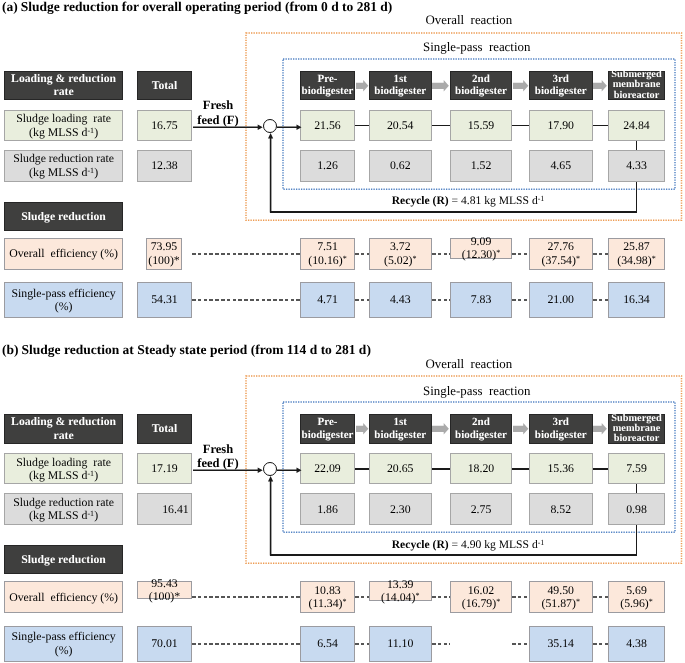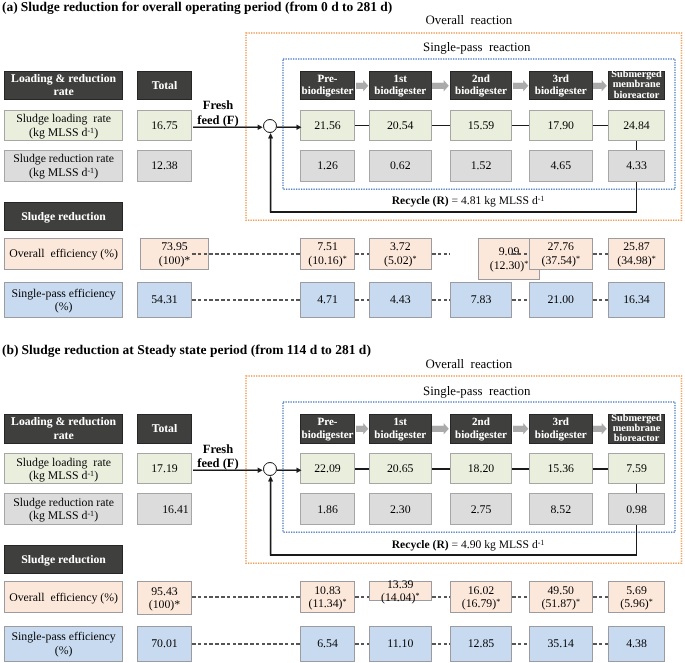--- a/index.html
+++ b/index.html
@@ -86,24 +86,24 @@
       <div class="bx green" style="left: 529px; top: 110.1px; width: 63.5px; height: 31px;"><div style="width: 100%;"><div style="white-space: pre;">17.90</div></div></div>
       <div class="bx green" style="left: 608px; top: 110.1px; width: 57px; height: 31px;"><div style="width: 100%;"><div style="white-space: pre;">24.84</div></div></div>
       <div class="bx grey" style="left: 4.1px; top: 150.1px; width: 119px; height: 31.6px;"><div style="width: 100%;"><div style="white-space: pre;">Sludge reduction rate</div><div style="white-space: pre;">(kg MLSS d<sup>-1</sup>)</div></div></div>
       <div class="bx grey" style="left: 137.3px; top: 150.1px; width: 54.3px; height: 31.6px;"><div style="width: 100%;"><div style="white-space: pre;">12.38</div></div></div>
       <div class="bx grey" style="left: 300px; top: 150.1px; width: 55px; height: 31.6px;"><div style="width: 100%;"><div style="white-space: pre;">1.26</div></div></div>
       <div class="bx grey" style="left: 369px; top: 150.1px; width: 62.5px; height: 31.6px;"><div style="width: 100%;"><div style="white-space: pre;">0.62</div></div></div>
       <div class="bx grey" style="left: 450px; top: 150.1px; width: 62px; height: 31.6px;"><div style="width: 100%;"><div style="white-space: pre;">1.52</div></div></div>
       <div class="bx grey" style="left: 529px; top: 150.1px; width: 63.5px; height: 31.6px;"><div style="width: 100%;"><div style="white-space: pre;">4.65</div></div></div>
       <div class="bx grey" style="left: 608px; top: 150.1px; width: 57px; height: 31.6px;"><div style="width: 100%;"><div style="white-space: pre;">4.33</div></div></div>
       <div class="bx peach" style="left: 4.1px; top: 237.8px; width: 119px; height: 32.2px;"><div style="width: 100%;"><div style="white-space: pre;">Overall  efficiency (%)</div></div></div>
-      <div class="bx peach" style="left: 140px; top: 237.8px; width: 69px; height: 32.2px;"><div style="width: 100%;"><div style="white-space: pre;">73.95</div><div style="white-space: pre;">(100)*</div></div></div>
+      <div class="bx peach" style="left: 146px; top: 237.8px; width: 36px; height: 32.2px;"><div style="width: 100%;"><div style="white-space: pre;">73.95</div><div style="white-space: pre;">(100)*</div></div></div>
       <div class="bx peach" style="left: 300px; top: 237.8px; width: 55px; height: 32.2px;"><div style="width: 100%;"><div style="white-space: pre;">7.51</div><div style="white-space: pre;">(10.16)<sup>*</sup></div></div></div>
       <div class="bx peach" style="left: 369px; top: 237.8px; width: 62.5px; height: 32.2px;"><div style="width: 100%;"><div style="white-space: pre;">3.72</div><div style="white-space: pre;">(5.02)<sup>*</sup></div></div></div>
-      <div class="bx peach" style="left: 450px; top: 237.8px; width: 62px; height: 42px; margin-left: 28px;"><div style="width: 100%;"><div style="white-space: pre;">9.09</div><div style="white-space: pre;">(12.30)<sup>*</sup></div></div></div>
+      <div class="bx peach" style="left: 450px; top: 237.8px; width: 62px; height: 21px;"><div style="width: 100%;"><div style="white-space: pre;">9.09</div><div style="white-space: pre;">(12.30)<sup>*</sup></div></div></div>
       <div class="bx peach" style="left: 529px; top: 237.8px; width: 63.5px; height: 32.2px;"><div style="width: 100%;"><div style="white-space: pre;">27.76</div><div style="white-space: pre;">(37.54)<sup>*</sup></div></div></div>
       <div class="bx peach" style="left: 608px; top: 237.8px; width: 57px; height: 32.2px;"><div style="width: 100%;"><div style="white-space: pre;">25.87</div><div style="white-space: pre;">(34.98)<sup>*</sup></div></div></div>
       <div class="bx lblue" style="left: 4.1px; top: 282.2px; width: 119px; height: 36px;"><div style="width: 100%;"><div style="white-space: pre;">Single-pass efficiency</div><div style="white-space: pre;">(%)</div></div></div>
       <div class="bx lblue" style="left: 137.3px; top: 282.2px; width: 54.3px; height: 36px;"><div style="width: 100%;"><div style="white-space: pre;">54.31</div></div></div>
       <div class="bx lblue" style="left: 300px; top: 282.2px; width: 55px; height: 36px;"><div style="width: 100%;"><div style="white-space: pre;">4.71</div></div></div>
       <div class="bx lblue" style="left: 369px; top: 282.2px; width: 62.5px; height: 36px;"><div style="width: 100%;"><div style="white-space: pre;">4.43</div></div></div>
       <div class="bx lblue" style="left: 450px; top: 282.2px; width: 62px; height: 36px;"><div style="width: 100%;"><div style="white-space: pre;">7.83</div></div></div>
       <div class="bx lblue" style="left: 529px; top: 282.2px; width: 63.5px; height: 36px;"><div style="width: 100%;"><div style="white-space: pre;">21.00</div></div></div>
       <div class="bx lblue" style="left: 608px; top: 282.2px; width: 57px; height: 36px;"><div style="width: 100%;"><div style="white-space: pre;">16.34</div></div></div>
       <div class="hline" style="left: 355px; top: 124.75px; width: 14px;"></div>
@@ -182,31 +182,30 @@
       <div class="bx green" style="left: 529px; top: 110.1px; width: 63.5px; height: 31px;"><div style="width: 100%;"><div style="white-space: pre;">15.36</div></div></div>
       <div class="bx green" style="left: 608px; top: 110.1px; width: 57px; height: 31px;"><div style="width: 100%;"><div style="white-space: pre;">7.59</div></div></div>
       <div class="bx grey" style="left: 4.1px; top: 150.1px; width: 119px; height: 31.6px;"><div style="width: 100%;"><div style="white-space: pre;">Sludge reduction rate</div><div style="white-space: pre;">(kg MLSS d<sup>-1</sup>)</div></div></div>
       <div class="bx grey" style="left: 137.3px; top: 150.1px; width: 54.3px; height: 31.6px;"><div style="width: 100%;"><div style="white-space: pre; margin-left: 22px;">16.41</div></div></div>
       <div class="bx grey" style="left: 300px; top: 150.1px; width: 55px; height: 31.6px; justify-content: center;"><div style="width: 100%;"><div style="white-space: pre;">1.86</div></div></div>
       <div class="bx grey" style="left: 369px; top: 150.1px; width: 62.5px; height: 31.6px;"><div style="width: 100%;"><div style="white-space: pre;">2.30</div></div></div>
       <div class="bx grey" style="left: 450px; top: 150.1px; width: 62px; height: 31.6px;"><div style="width: 100%;"><div style="white-space: pre;">2.75</div></div></div>
       <div class="bx grey" style="left: 529px; top: 150.1px; width: 63.5px; height: 31.6px;"><div style="width: 100%;"><div style="white-space: pre;">8.52</div></div></div>
       <div class="bx grey" style="left: 608px; top: 150.1px; width: 57px; height: 31.6px;"><div style="width: 100%;"><div style="white-space: pre;">0.98</div></div></div>
       <div class="bx peach" style="left: 4.1px; top: 237.8px; width: 119px; height: 32.2px;"><div style="width: 100%;"><div style="white-space: pre;">Overall  efficiency (%)</div></div></div>
-      <div class="bx peach" style="left: 137.3px; top: 237.8px; width: 54.3px; height: 34px;"><div style="width: 100%;"><div style="white-space: pre;">95.43</div><div style="white-space: pre;">(100)*</div></div></div>
+      <div class="bx peach" style="left: 137.3px; top: 237.8px; width: 54.3px; height: 18px;"><div style="width: 100%;"><div style="white-space: pre;">95.43</div><div style="white-space: pre;">(100)*</div></div></div>
       <div class="bx peach" style="left: 300px; top: 237.8px; width: 55px; height: 32.2px;"><div style="width: 100%;"><div style="white-space: pre;">10.83</div><div style="white-space: pre;">(11.34)<sup>*</sup></div></div></div>
       <div class="bx peach" style="left: 369px; top: 237.8px; width: 62.5px; height: 20px;"><div style="width: 100%;"><div style="white-space: pre;">13.39</div><div style="white-space: pre;">(14.04)<sup>*</sup></div></div></div>
       <div class="bx peach" style="left: 450px; top: 237.8px; width: 62px; height: 32.2px;"><div style="width: 100%;"><div style="white-space: pre;">16.02</div><div style="white-space: pre;">(16.79)<sup>*</sup></div></div></div>
       <div class="bx peach" style="left: 529px; top: 237.8px; width: 63.5px; height: 32.2px;"><div style="width: 100%;"><div style="white-space: pre;">49.50</div><div style="white-space: pre;">(51.87)<sup>*</sup></div></div></div>
       <div class="bx peach" style="left: 608px; top: 237.8px; width: 57px; height: 32.2px;"><div style="width: 100%;"><div style="white-space: pre;">5.69</div><div style="white-space: pre;">(5.96)<sup>*</sup></div></div></div>
       <div class="bx lblue" style="left: 4.1px; top: 282.2px; width: 119px; height: 36px;"><div style="width: 100%;"><div style="white-space: pre;">Single-pass efficiency</div><div style="white-space: pre;">(%)</div></div></div>
       <div class="bx lblue" style="left: 137.3px; top: 282.2px; width: 54.3px; height: 36px;"><div style="width: 100%;"><div style="white-space: pre;">70.01</div></div></div>
       <div class="bx lblue" style="left: 300px; top: 282.2px; width: 55px; height: 36px;"><div style="width: 100%;"><div style="white-space: pre;">6.54</div></div></div>
       <div class="bx lblue" style="left: 369px; top: 282.2px; width: 62.5px; height: 36px;"><div style="width: 100%;"><div style="white-space: pre;">11.10</div></div></div>
-      <div class="bx lblue" style="left: 450px; top: 282.2px; width: 62px; height: 36px;"><div style="width: 100%;"><div style="white-space: pre;">12.85</div></div></div>
       <div class="bx lblue" style="left: 529px; top: 282.2px; width: 63.5px; height: 36px;"><div style="width: 100%;"><div style="white-space: pre;">35.14</div></div></div>
       <div class="bx lblue" style="left: 608px; top: 282.2px; width: 57px; height: 36px;"><div style="width: 100%;"><div style="white-space: pre;">4.38</div></div></div>
       <div class="hline" style="left: 355px; top: 124.75px; width: 14px;"></div>
       <div class="hline" style="left: 431.5px; top: 124.75px; width: 18.5px;"></div>
       <div class="hline" style="left: 512px; top: 124.75px; width: 17px;"></div>
       <div class="hline" style="left: 592.5px; top: 124.75px; width: 15.5px;"></div>
       <div class="vline" style="left: 635.65px; top: 141.1px; height: 9px;"></div>
       <div class="vline" style="left: 635.65px; top: 181.7px; height: 30.9px;"></div>
       <div class="hline" style="left: 270.4px; top: 210.9px; width: 366.95px;"></div>
       <svg width="7.2" height="79.5" style="left: 266.8px; top: 133px;">

